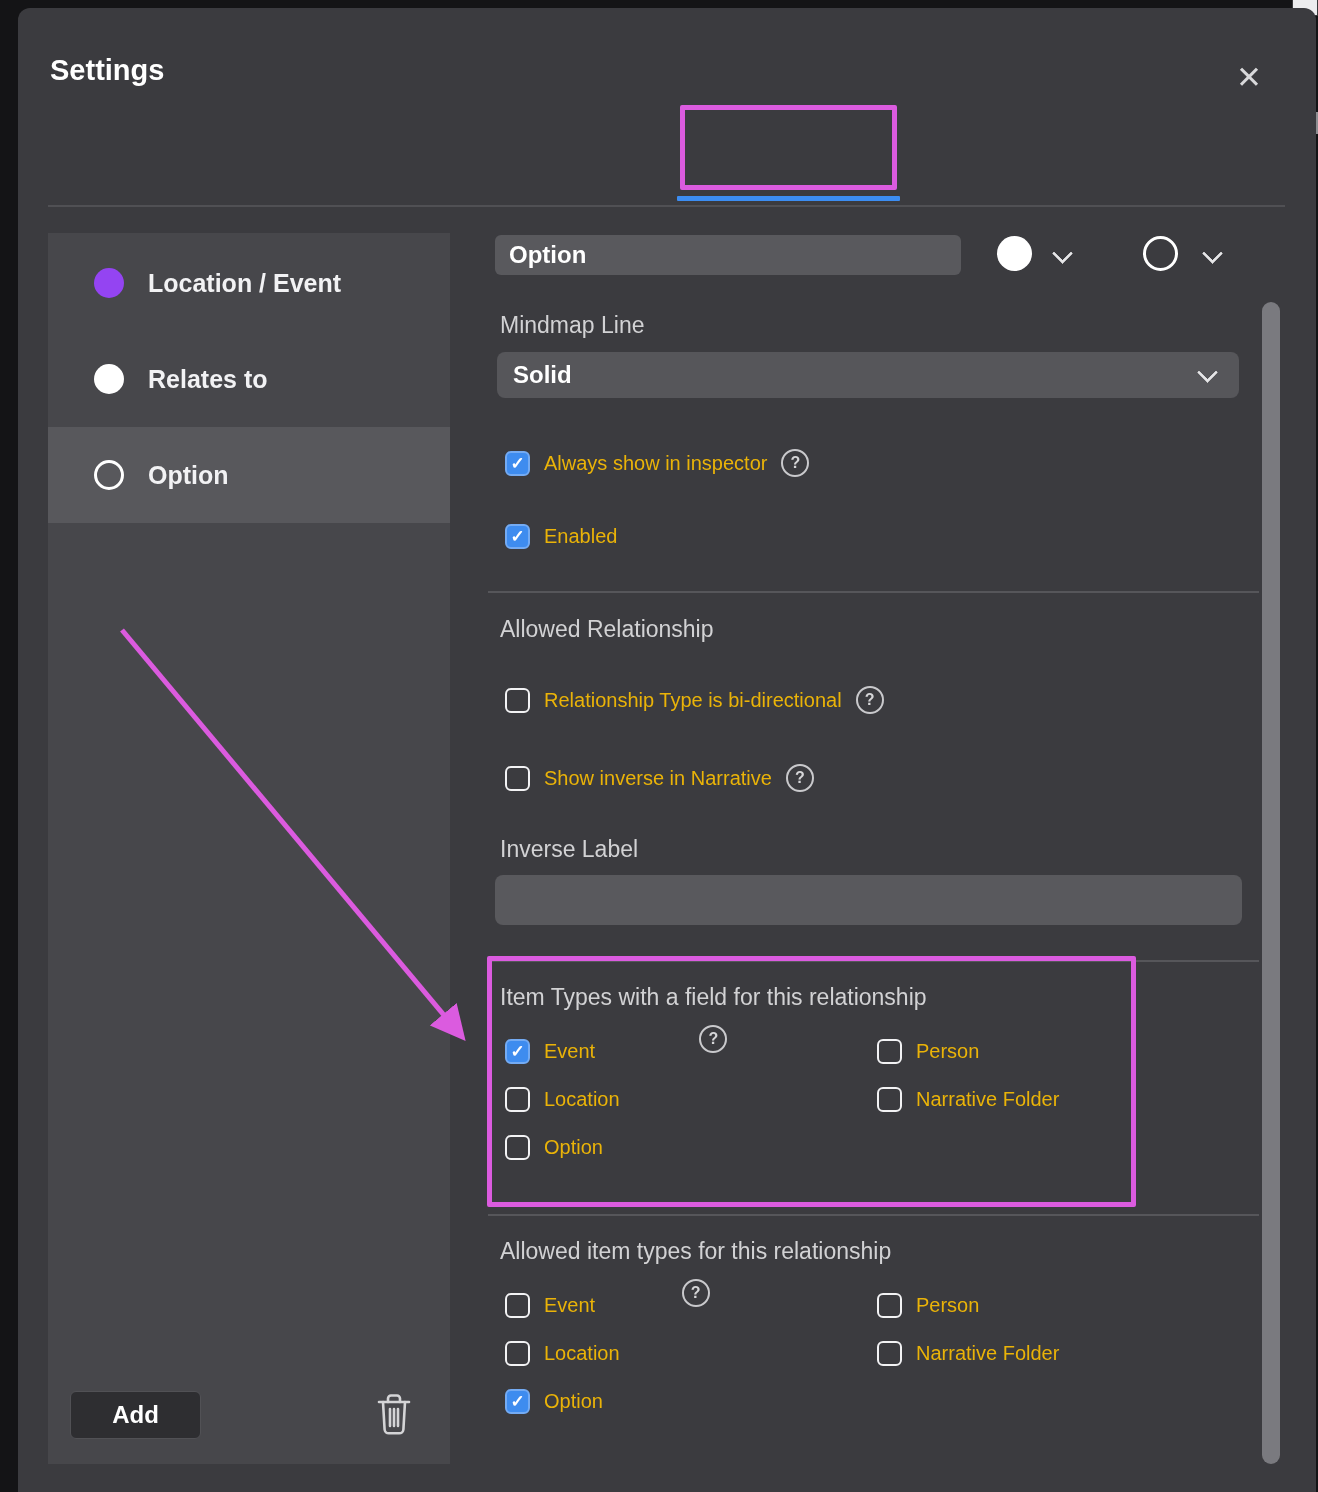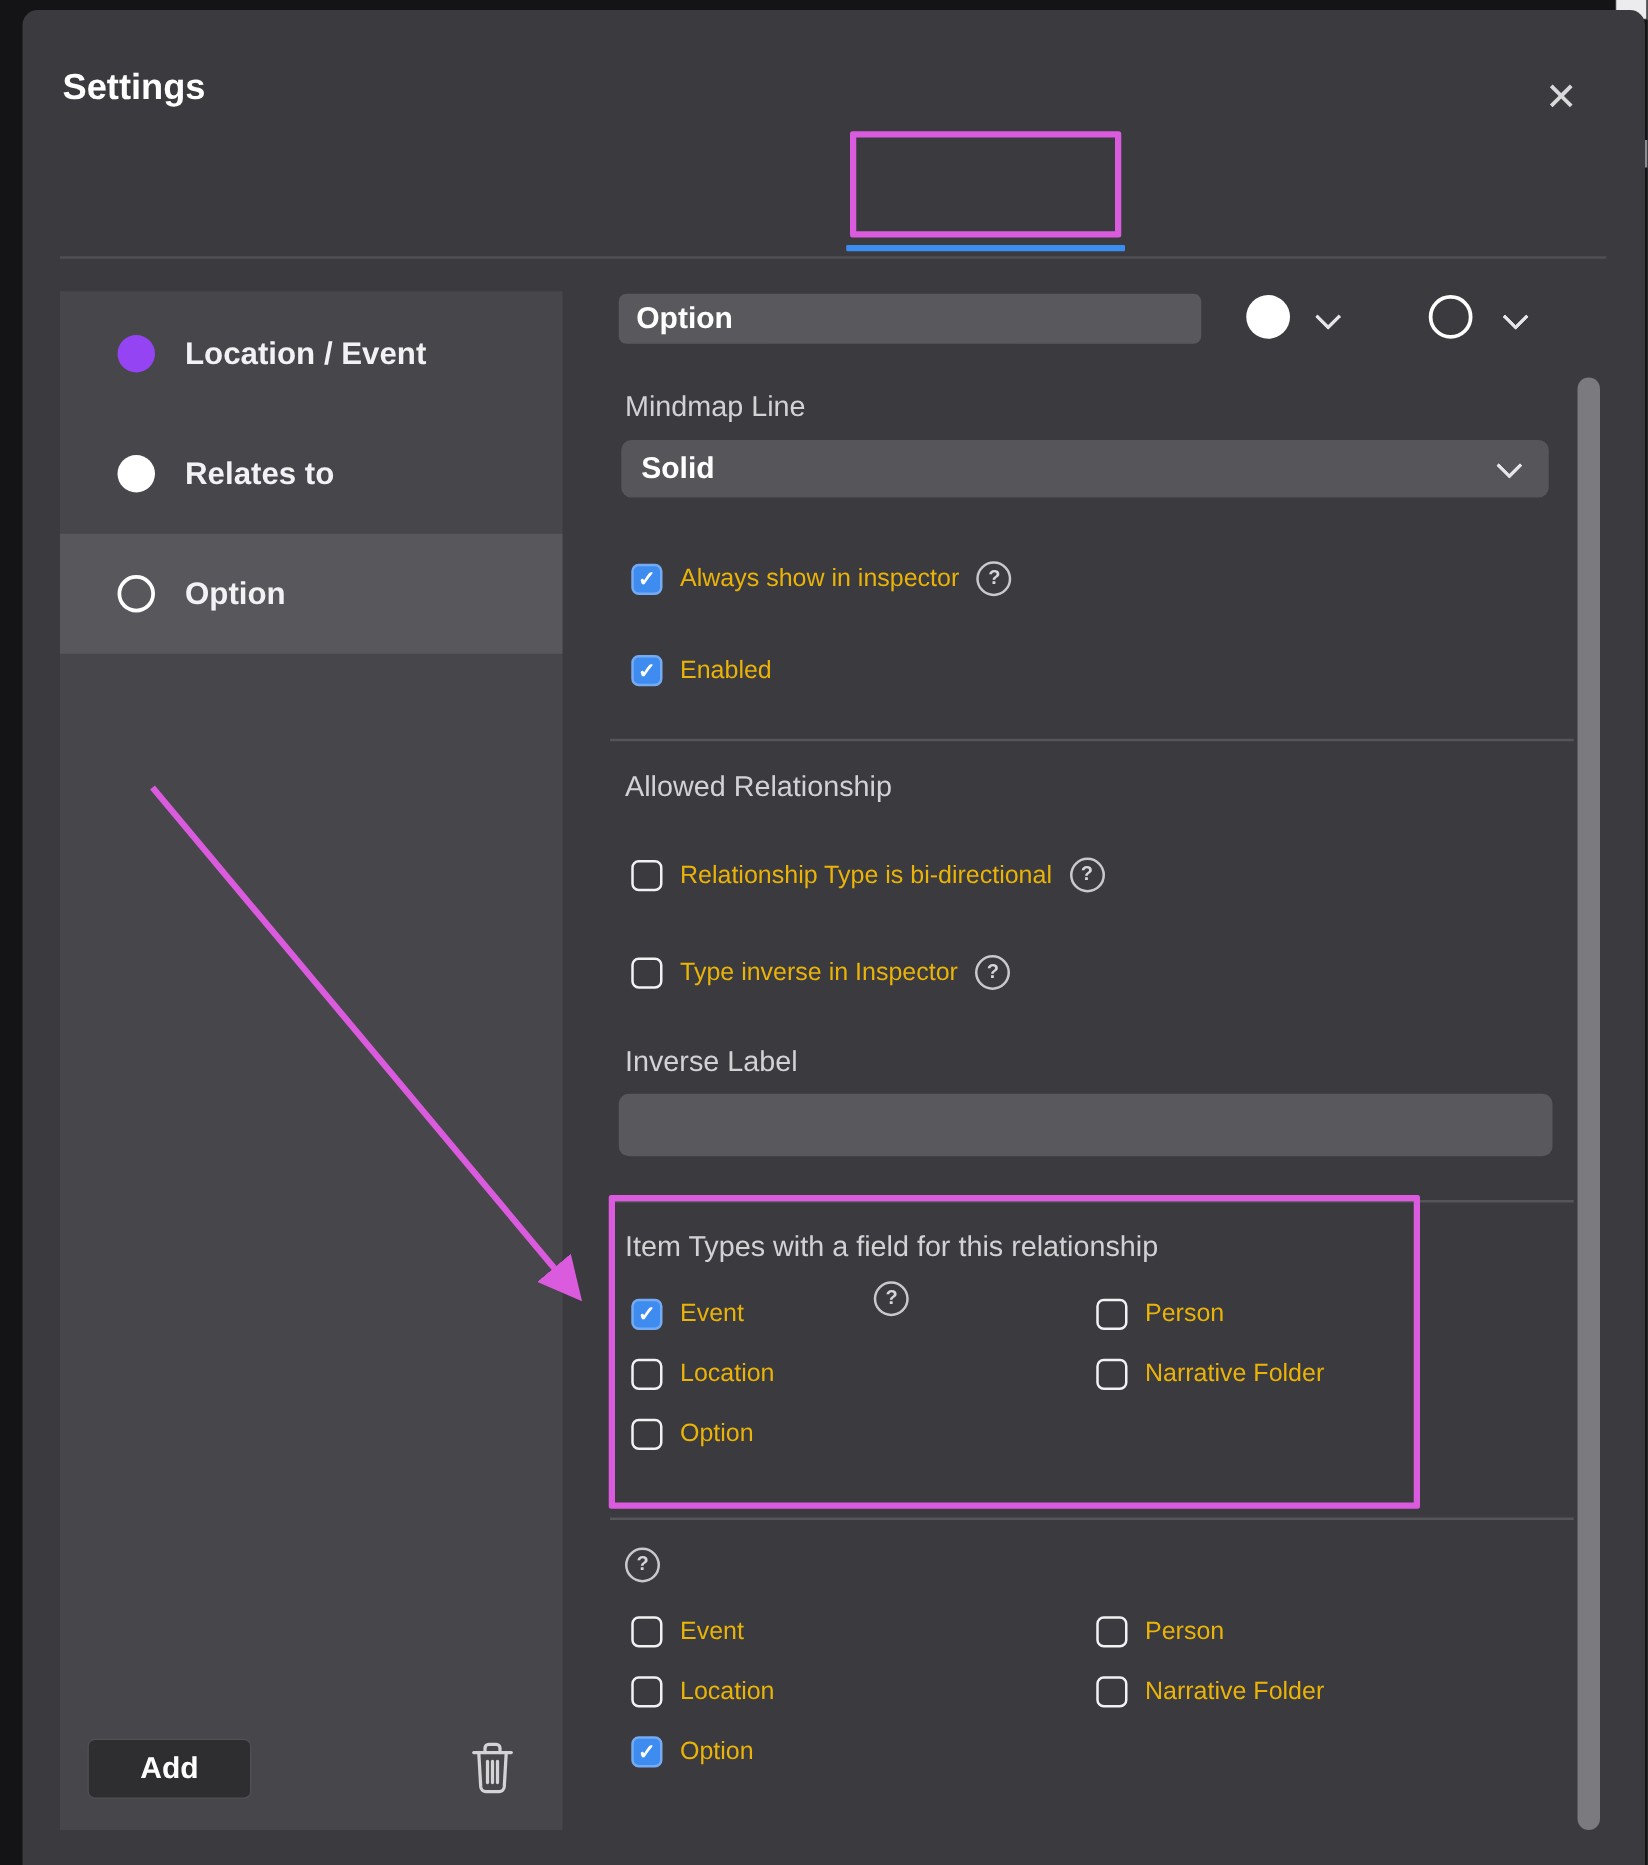--- a/index.html
+++ b/index.html
@@ -175,21 +175,21 @@
   <div class="field-label lbl-inverse-head">Allowed Relationship</div>
 
   <div class="check-row row-bidir">
     <span class="cb" data-checked="false"></span>
     <span class="cb-text">Relationship Type is bi-directional</span>
     <button class="help">?</button>
   </div>
 
   <div class="check-row row-showinv">
     <span class="cb" data-checked="false"></span>
-    <span class="cb-text">Type inverse in Inspector</span>
+    <span class="cb-text">Show inverse in Narrative</span>
     <button class="help">?</button>
   </div>
 
   <div class="field-label lbl-inverse-label">Inverse Label</div>
   <input class="text-field inverse-field" readonly="" value="" style="">
 
   <div class="divider div2"></div>
 
   <div class="section-head head-fields">
     <span class="head-text">Item Types with a field for this relationship</span>
@@ -215,20 +215,21 @@
     </label>
     <label class="check-item">
       <span class="cb" data-checked="false"></span>
       <span class="cb-text">Option</span>
     </label>
   </div>
 
   <div class="divider div3"></div>
 
   <div class="section-head head-allowed">
+    <span class="head-text">Allowed item types for this relationship</span>
     <button class="help">?</button>
   </div>
 
   <div class="check-grid grid-allowed">
     <label class="check-item">
       <span class="cb" data-checked="false"></span>
       <span class="cb-text">Event</span>
     </label>
     <label class="check-item">
       <span class="cb" data-checked="false"></span>

